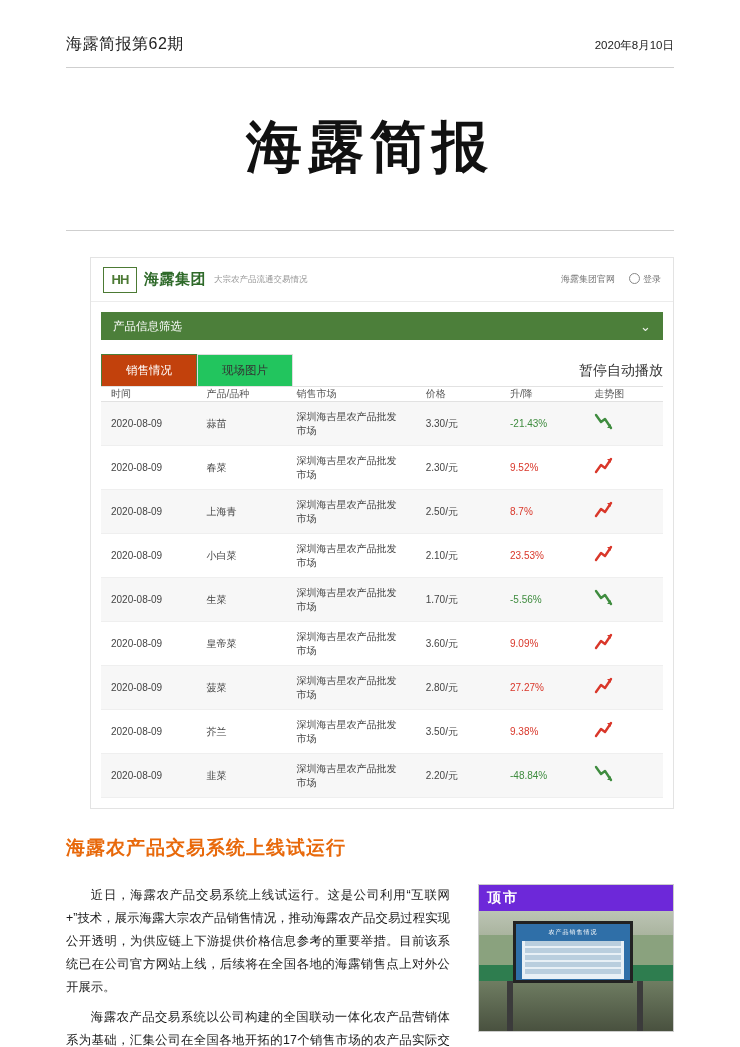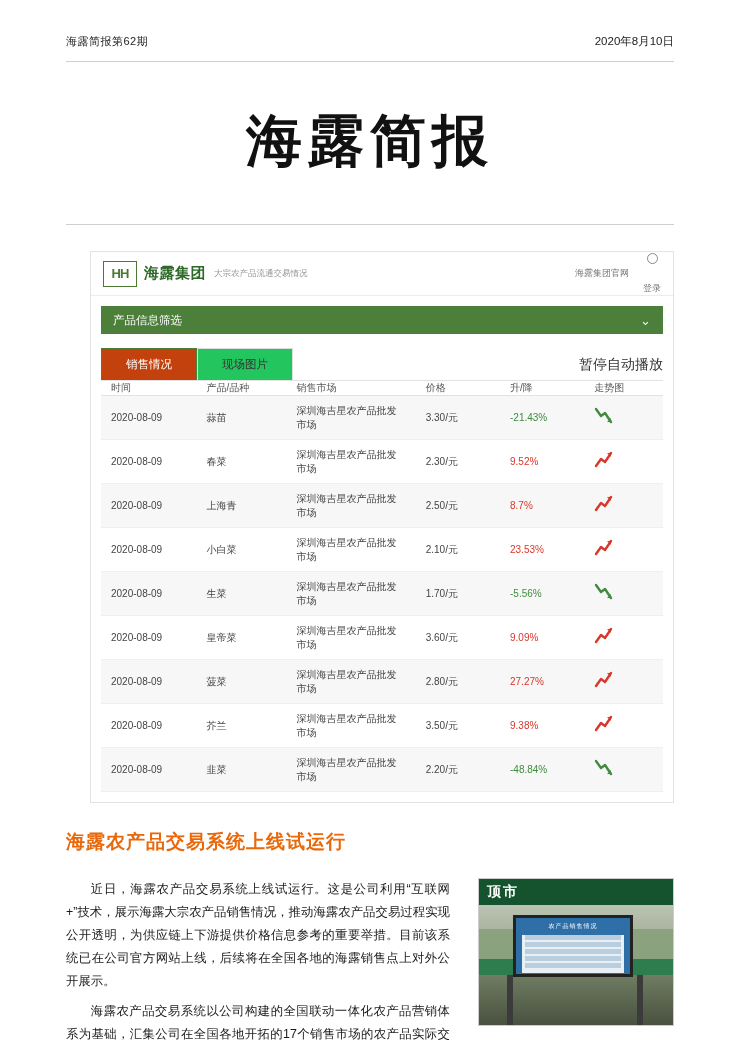--- a/index.html
+++ b/index.html
@@ -27,21 +27,21 @@
   .masthead-row {
     display: flex;
     justify-content: space-between;
     align-items: baseline;
     font-size: 11.5px;
     color: #222;
     padding-bottom: 12px;
     border-bottom: 1px solid #cfcfcf;
   }
   .masthead-title {
-    font-size: 11px;
+    font-size: 16px;
     letter-spacing: .5px;
   }
   .masthead-date {
     font-size: 11.5px;
   }
   .big-title {
     text-align: center;
     font-size: 56px;
     font-weight: bold;
     letter-spacing: 6px;
@@ -94,23 +94,21 @@
   .app-header-right {
     margin-left: auto;
     display: flex;
     align-items: center;
     gap: 14px;
     font-size: 9px;
     color: #777;
   }
   .user-chip {
     display: flex;
-    align-items: center;
-    gap: 18px;
-    flex-direction: column;
+    gap: 3px;
   }
   .user-glyph {
     width: 9px;
     height: 9px;
     border-radius: 50%;
     border: 1px solid #888;
     position: relative;
     display: inline-block;
   }
   .filter-bar {
@@ -227,21 +225,21 @@
     background: #8aa27e;
     border: 1px solid #ccc;
     box-sizing: border-box;
   }
   .photo .sky {
     position: absolute; left:0; top:0; right:0; height: 34%;
     background: linear-gradient(#cfd6cb, #aab49f);
   }
   .photo .banner {
     position:absolute; left:0; top:0; right:0; height: 26px;
-    background: #14532d;
+    background: #6d28d9;
     color: #fff; font-size: 14px; font-weight: bold;
     display:flex; align-items:center; justify-content:flex-start;
     padding-left: 8px; letter-spacing: 2px;
   }
   .photo .screen {
     position: absolute;
     left: 34px; top: 36px; width: 120px; height: 62px;
     background: #2f6fa8;
     border: 3px solid #222;
     box-sizing: border-box;

